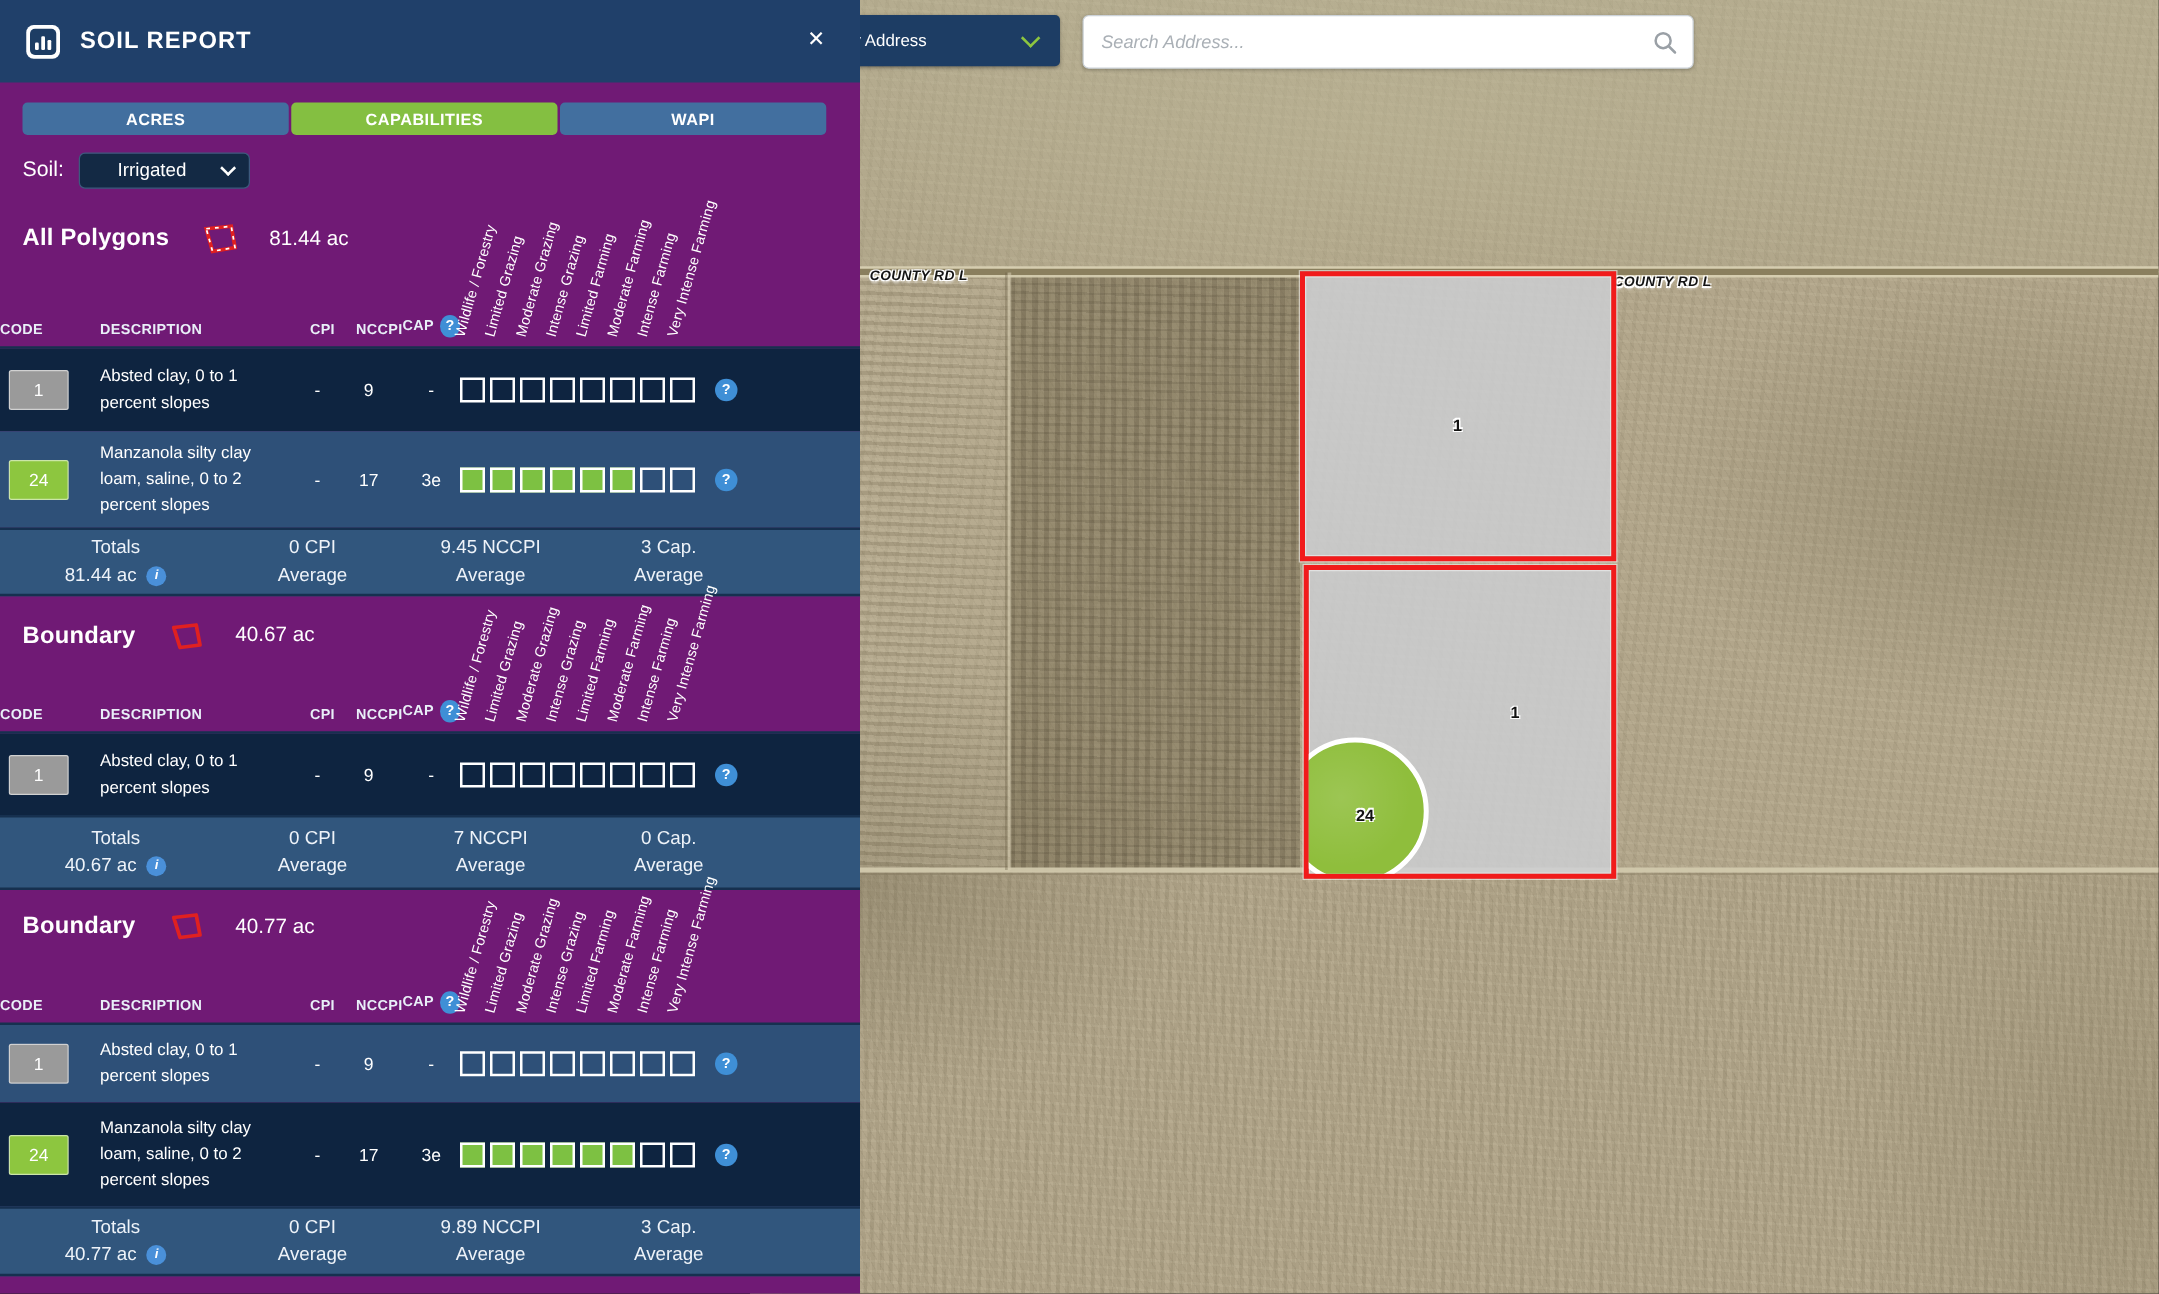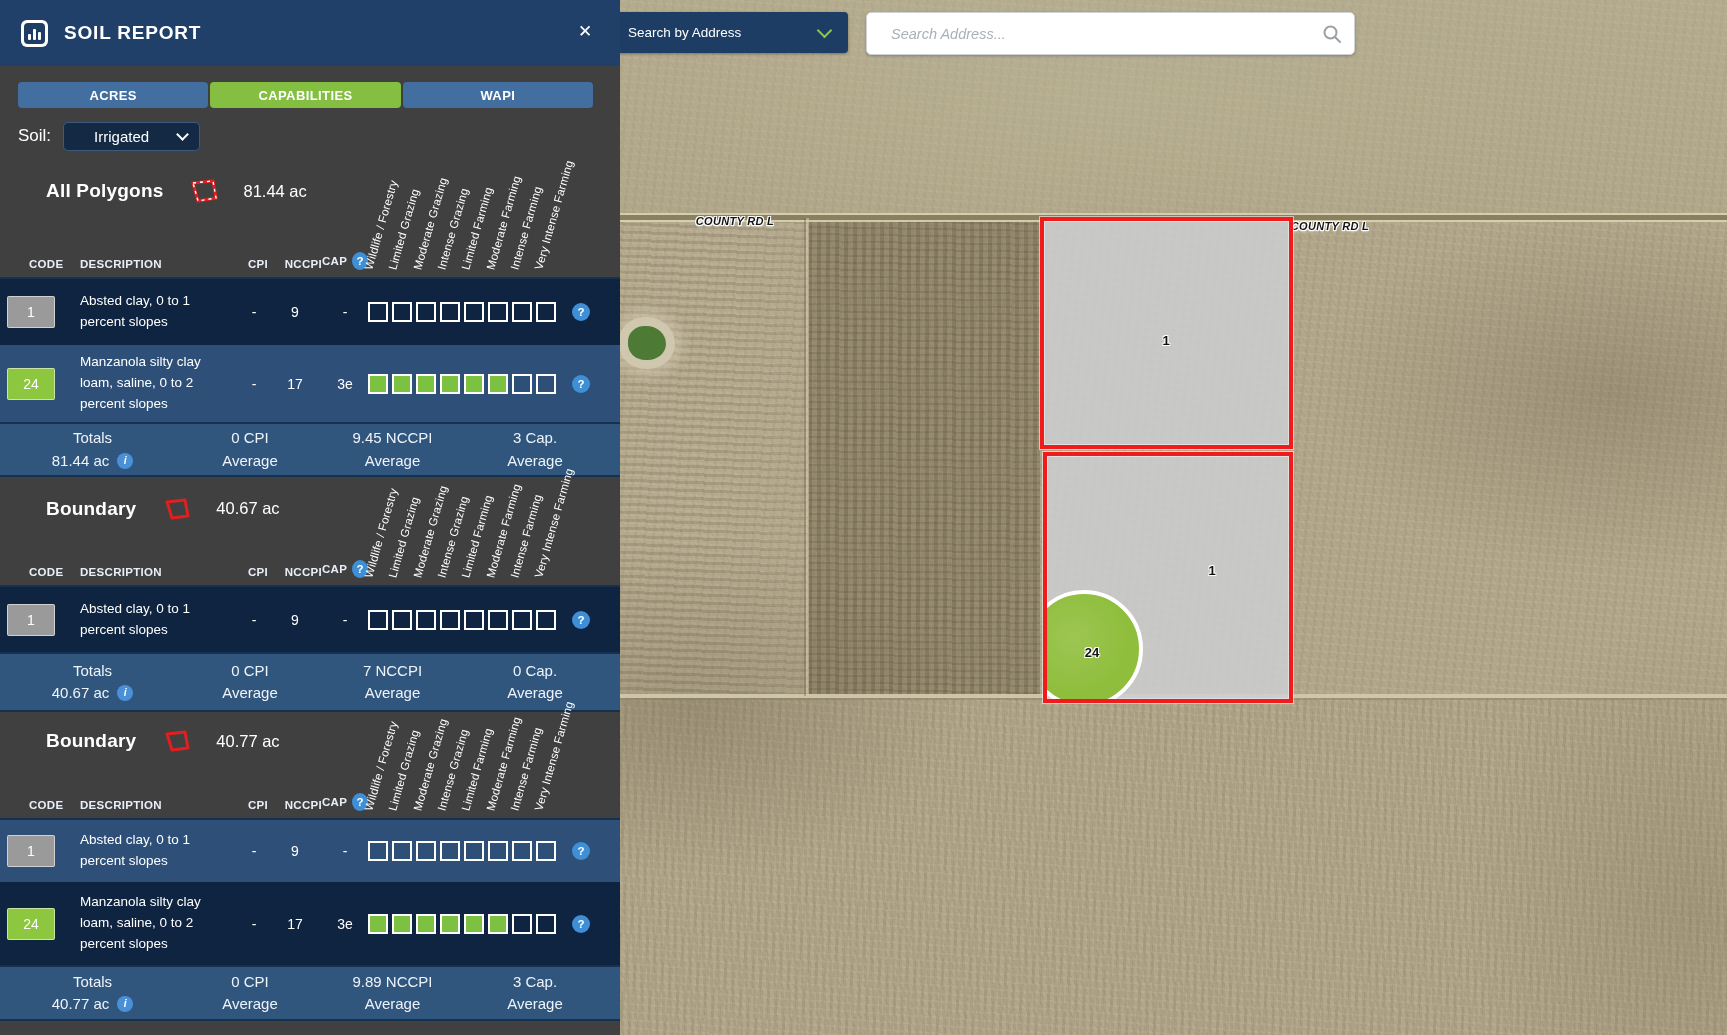--- a/index.html
+++ b/index.html
@@ -53,26 +53,26 @@
   
   .search-type{position:absolute;left:12px;top:12px;width:236px;height:41px;background:#1d3d64;
     border-radius:4px;display:flex;align-items:center;box-shadow:0 1px 3px rgba(0,0,0,.35);cursor:pointer;}
   .search-type span.lbl{color:#fff;font-size:13.5px;padding-left:16px;flex:1;}
   .chev{width:9px;height:9px;border-right:2px solid #8dc63f;border-bottom:2px solid #8dc63f;
     transform:rotate(45deg);margin-right:18px;margin-top:-4px;}
   .search-box{position:absolute;left:266px;top:12px;width:487px;height:41px;background:#fff;
     border:1px solid #ccd2d8;border-radius:5px;display:flex;align-items:center;
     box-shadow:0 1px 3px rgba(0,0,0,.25);}
   .search-box input{flex:1;border:none;outline:none;background:transparent;font-style:italic;
-    font-size:14.5px;color:#14532d;padding-left:24px;font-family:"Liberation Sans",sans-serif;}
+    font-size:14.5px;color:#14532d;padding-left:14px;font-family:"Liberation Sans",sans-serif;}
   .search-box input::placeholder{color:#aab0b6;}
   .mag{margin-right:12px;flex:0 0 auto;}
 
   
-  .panel{position:absolute;left:0;top:0;width:620px;height:1035px;background:#404040;overflow:hidden;
+  .panel{position:absolute;left:0;top:0;width:688px;height:1035px;background:#701a75;overflow:hidden;
     color:#fff;}
   .p-header{height:66px;background:#20406a;position:relative;display:flex;align-items:center;}
   .logo{width:27px;height:27px;background:#fff;border-radius:6px;margin-left:21px;position:relative;}
   .logo .inner{position:absolute;inset:3px;background:#1d3d64;border-radius:4px;display:flex;
     align-items:flex-end;justify-content:center;gap:2px;padding-bottom:4px;}
   .logo .bar{width:3px;background:#fff;border-radius:1px;}
   .p-title{font-size:19px;font-weight:bold;letter-spacing:.8px;margin-left:16px;}
   .close-btn{position:absolute;right:24px;top:21px;width:22px;height:22px;color:#fff;font-size:17px;
     line-height:22px;text-align:center;cursor:pointer;font-weight:bold;}
 
@@ -81,29 +81,29 @@
     font-weight:bold;letter-spacing:.4px;display:flex;align-items:center;justify-content:center;cursor:pointer;}
   .tab.active{background:#84bf41;}
 
   .soil-row{display:flex;align-items:center;margin:14px 0 0 18px;height:28px;}
   .soil-lbl{font-size:17px;}
   .soil-select{margin-left:12px;width:135px;height:27px;background:#132944;border:1px solid #3d5a7d;
     border-radius:5px;display:flex;align-items:center;cursor:pointer;}
   .soil-select .val{flex:1;font-size:15px;padding-left:10px;margin-left:20px;}
   .soil-select .chev{border-color:#fff;margin-right:12px;margin-top:-3px;width:7px;height:7px;}
 
-  .sec-head{display:flex;align-items:center;padding-left:18px;position:relative;margin-left:28px;}
+  .sec-head{display:flex;align-items:center;padding-left:18px;position:relative;}
   .sec-head .name{font-size:19px;font-weight:bold;letter-spacing:.2px;}
   .sec-head .poly-icon{margin-left:26px;}
   .sec-head .acres{margin-left:24px;font-size:16.5px;}
 
   .thead{position:relative;display:grid;grid-template-columns:62px 178px 28px 54px 46px 194px 38px;
     align-items:end;border-bottom:2px solid #16304f;}
   .thead .h{font-size:11.5px;font-weight:bold;color:#e9eff8;letter-spacing:.3px;padding-bottom:7px;white-space:nowrap;}
-  .h-code{padding-left:29px;}
+  .h-code{}
   .h-desc{padding-left:18px;}
   .h-c{text-align:right;}
   .h-cap{display:flex;align-items:center;justify-content:center;gap:5px;}
   .qicon{width:18px;height:18px;border-radius:50%;background:#3f8fd6;color:#fff;font-size:11.5px;
     font-weight:bold;display:flex;align-items:center;justify-content:center;cursor:pointer;}
   .cap-labels{position:absolute;left:0;bottom:0;width:100%;height:0;z-index:6;pointer-events:none;}
   .cap-labels span{position:absolute;bottom:6px;white-space:nowrap;font-size:11.5px;color:#fff;
     transform:rotate(-74deg);transform-origin:0 100%;letter-spacing:.2px;}
 
   .trow{display:grid;grid-template-columns:62px 178px 28px 54px 46px 194px 38px;align-items:center;cursor:pointer;}

